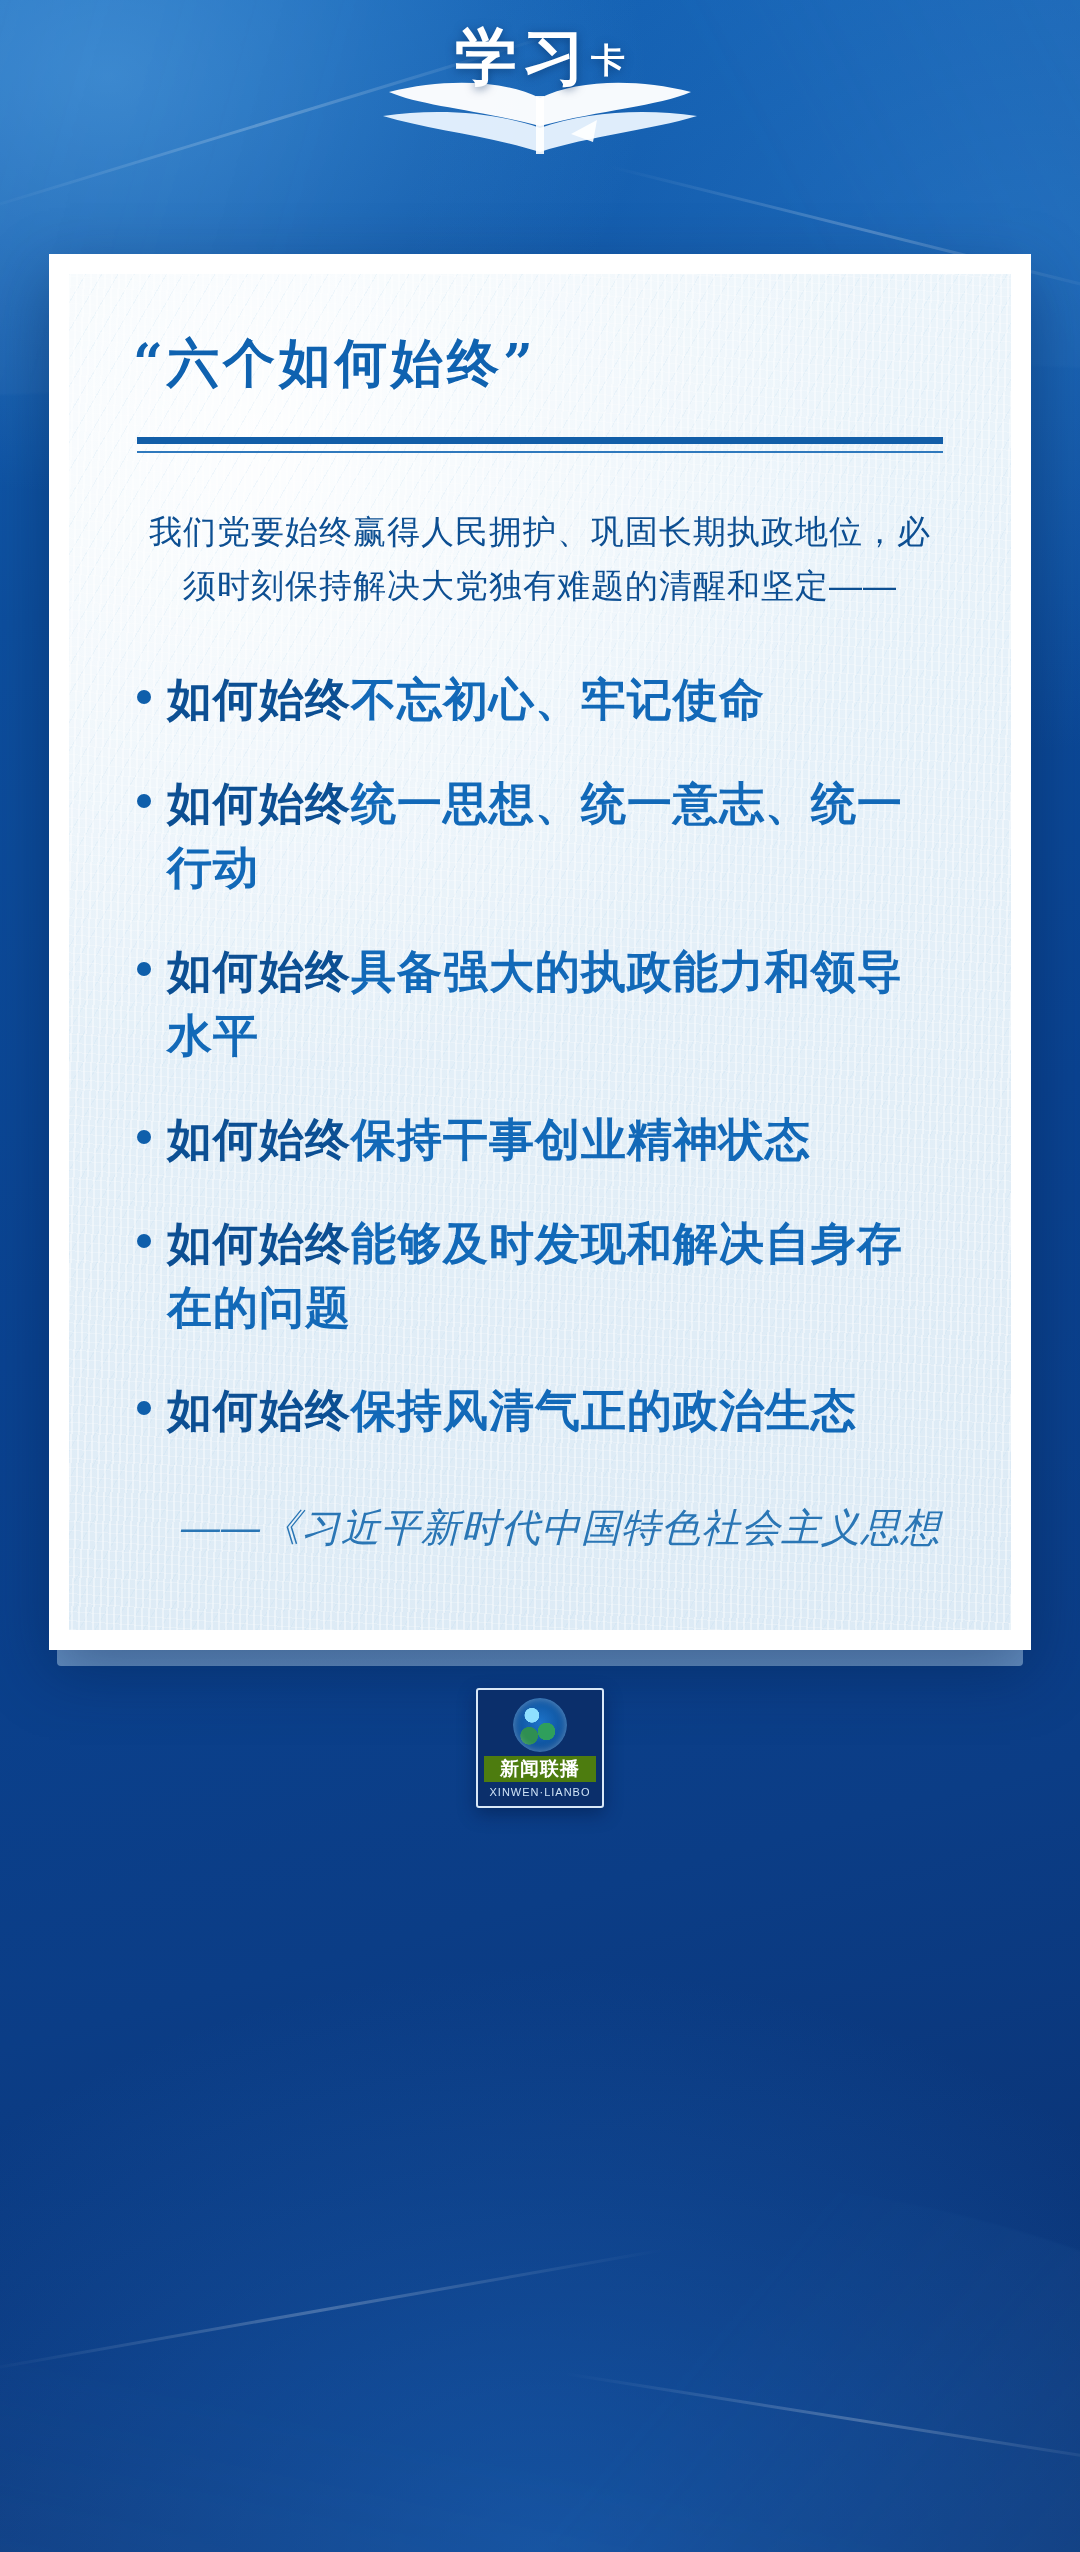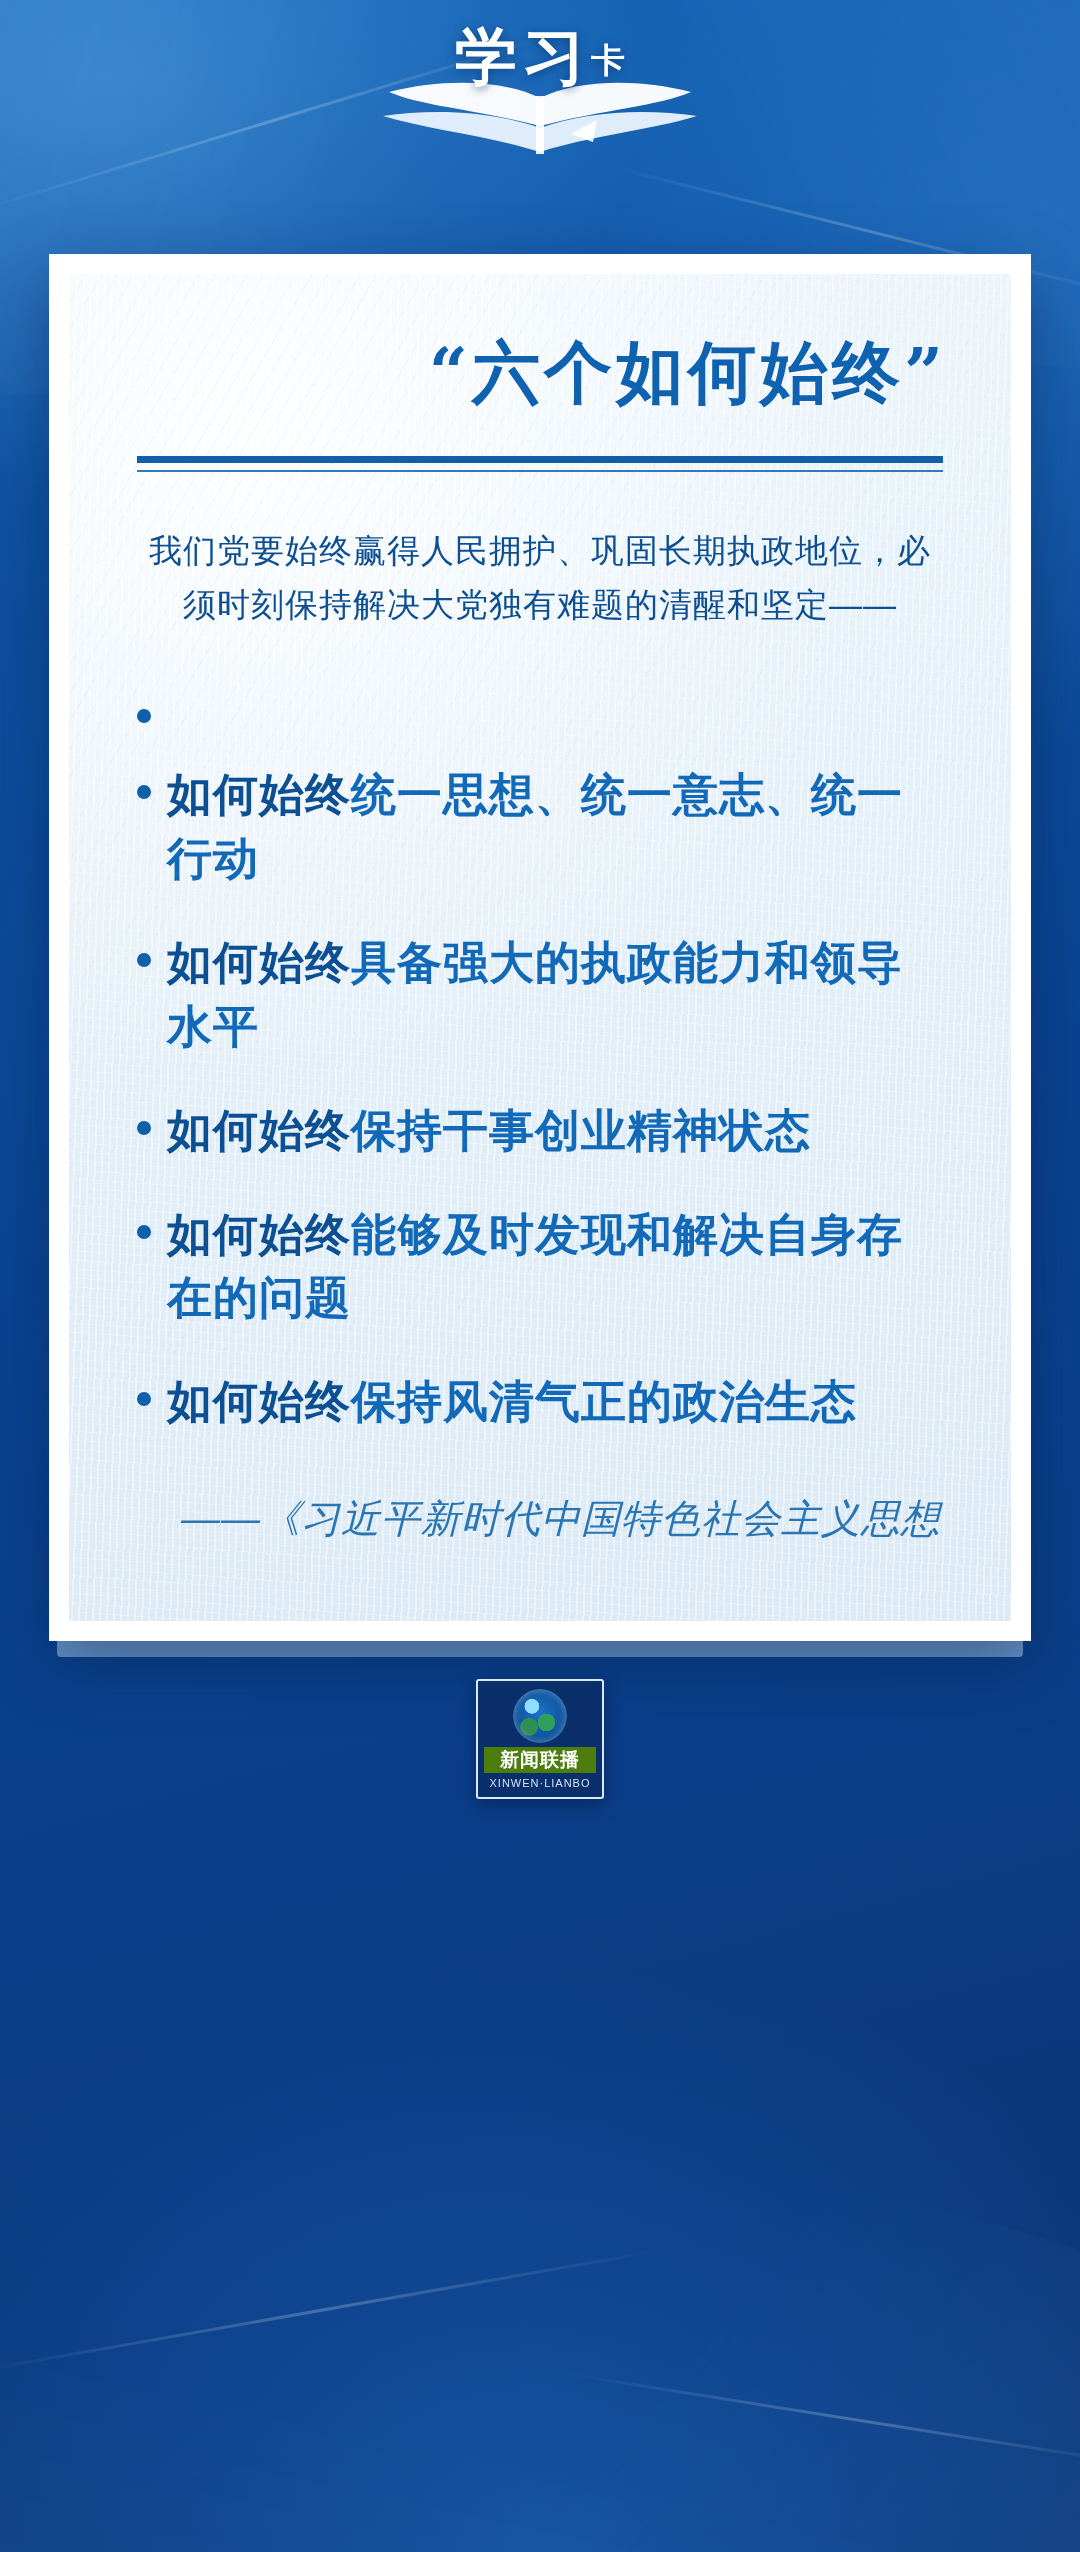--- a/index.html
+++ b/index.html
@@ -109,24 +109,24 @@
     background-image:
       repeating-linear-gradient(92deg, rgba(255,255,255,0.55) 0 2px, rgba(210,230,245,0.0) 2px 7px),
       repeating-linear-gradient(4deg, rgba(255,255,255,0.35) 0 1px, rgba(200,225,245,0.0) 1px 9px),
       repeating-linear-gradient(120deg, rgba(190,220,240,0.25) 0 1px, rgba(255,255,255,0) 1px 14px);
     opacity: .75;
     pointer-events: none;
   }
   .card > * { position: relative; z-index: 1; }
 
   .title {
-    text-align: right;
+    text-align: left;
     font-family: "DejaVu Serif", "Liberation Serif", serif;
     font-weight: 700;
-    font-size: 68px;
+    font-size: 52px;
     color: #0f62b0;
     letter-spacing: 4px;
     line-height: 1.18;
     margin-bottom: 44px;
     text-shadow: 0 1px 0 rgba(255,255,255,.6);
   }
   .rule-group { margin: 0 4px 52px 4px; }
   .rule-thick { height: 7px; background: #125ea8; }
   .rule-thin { height: 2px; background: #2f79bd; margin-top: 7px; }
 
@@ -256,20 +256,21 @@
       <div class="rule-group">
         <div class="rule-thick"></div>
         <div class="rule-thin"></div>
       </div>
 
       <p class="lead">我们党要始终赢得人民拥护、巩固长期执政地位，必须时刻保持解决大党独有难题的清醒和坚定——</p>
 
       <ul class="points" style="list-style:none;">
         <li class="point">
           <span class="dot"></span>
+          <span class="txt"><strong>如何始终</strong><span>不忘初心、牢记使命</span></span>
         </li>
         <li class="point">
           <span class="dot"></span>
           <span class="txt"><strong>如何始终</strong><span>统一思想、统一意志、统一行动</span></span>
         </li>
         <li class="point">
           <span class="dot"></span>
           <span class="txt"><strong>如何始终</strong><span>具备强大的执政能力和领导水平</span></span>
         </li>
         <li class="point">

